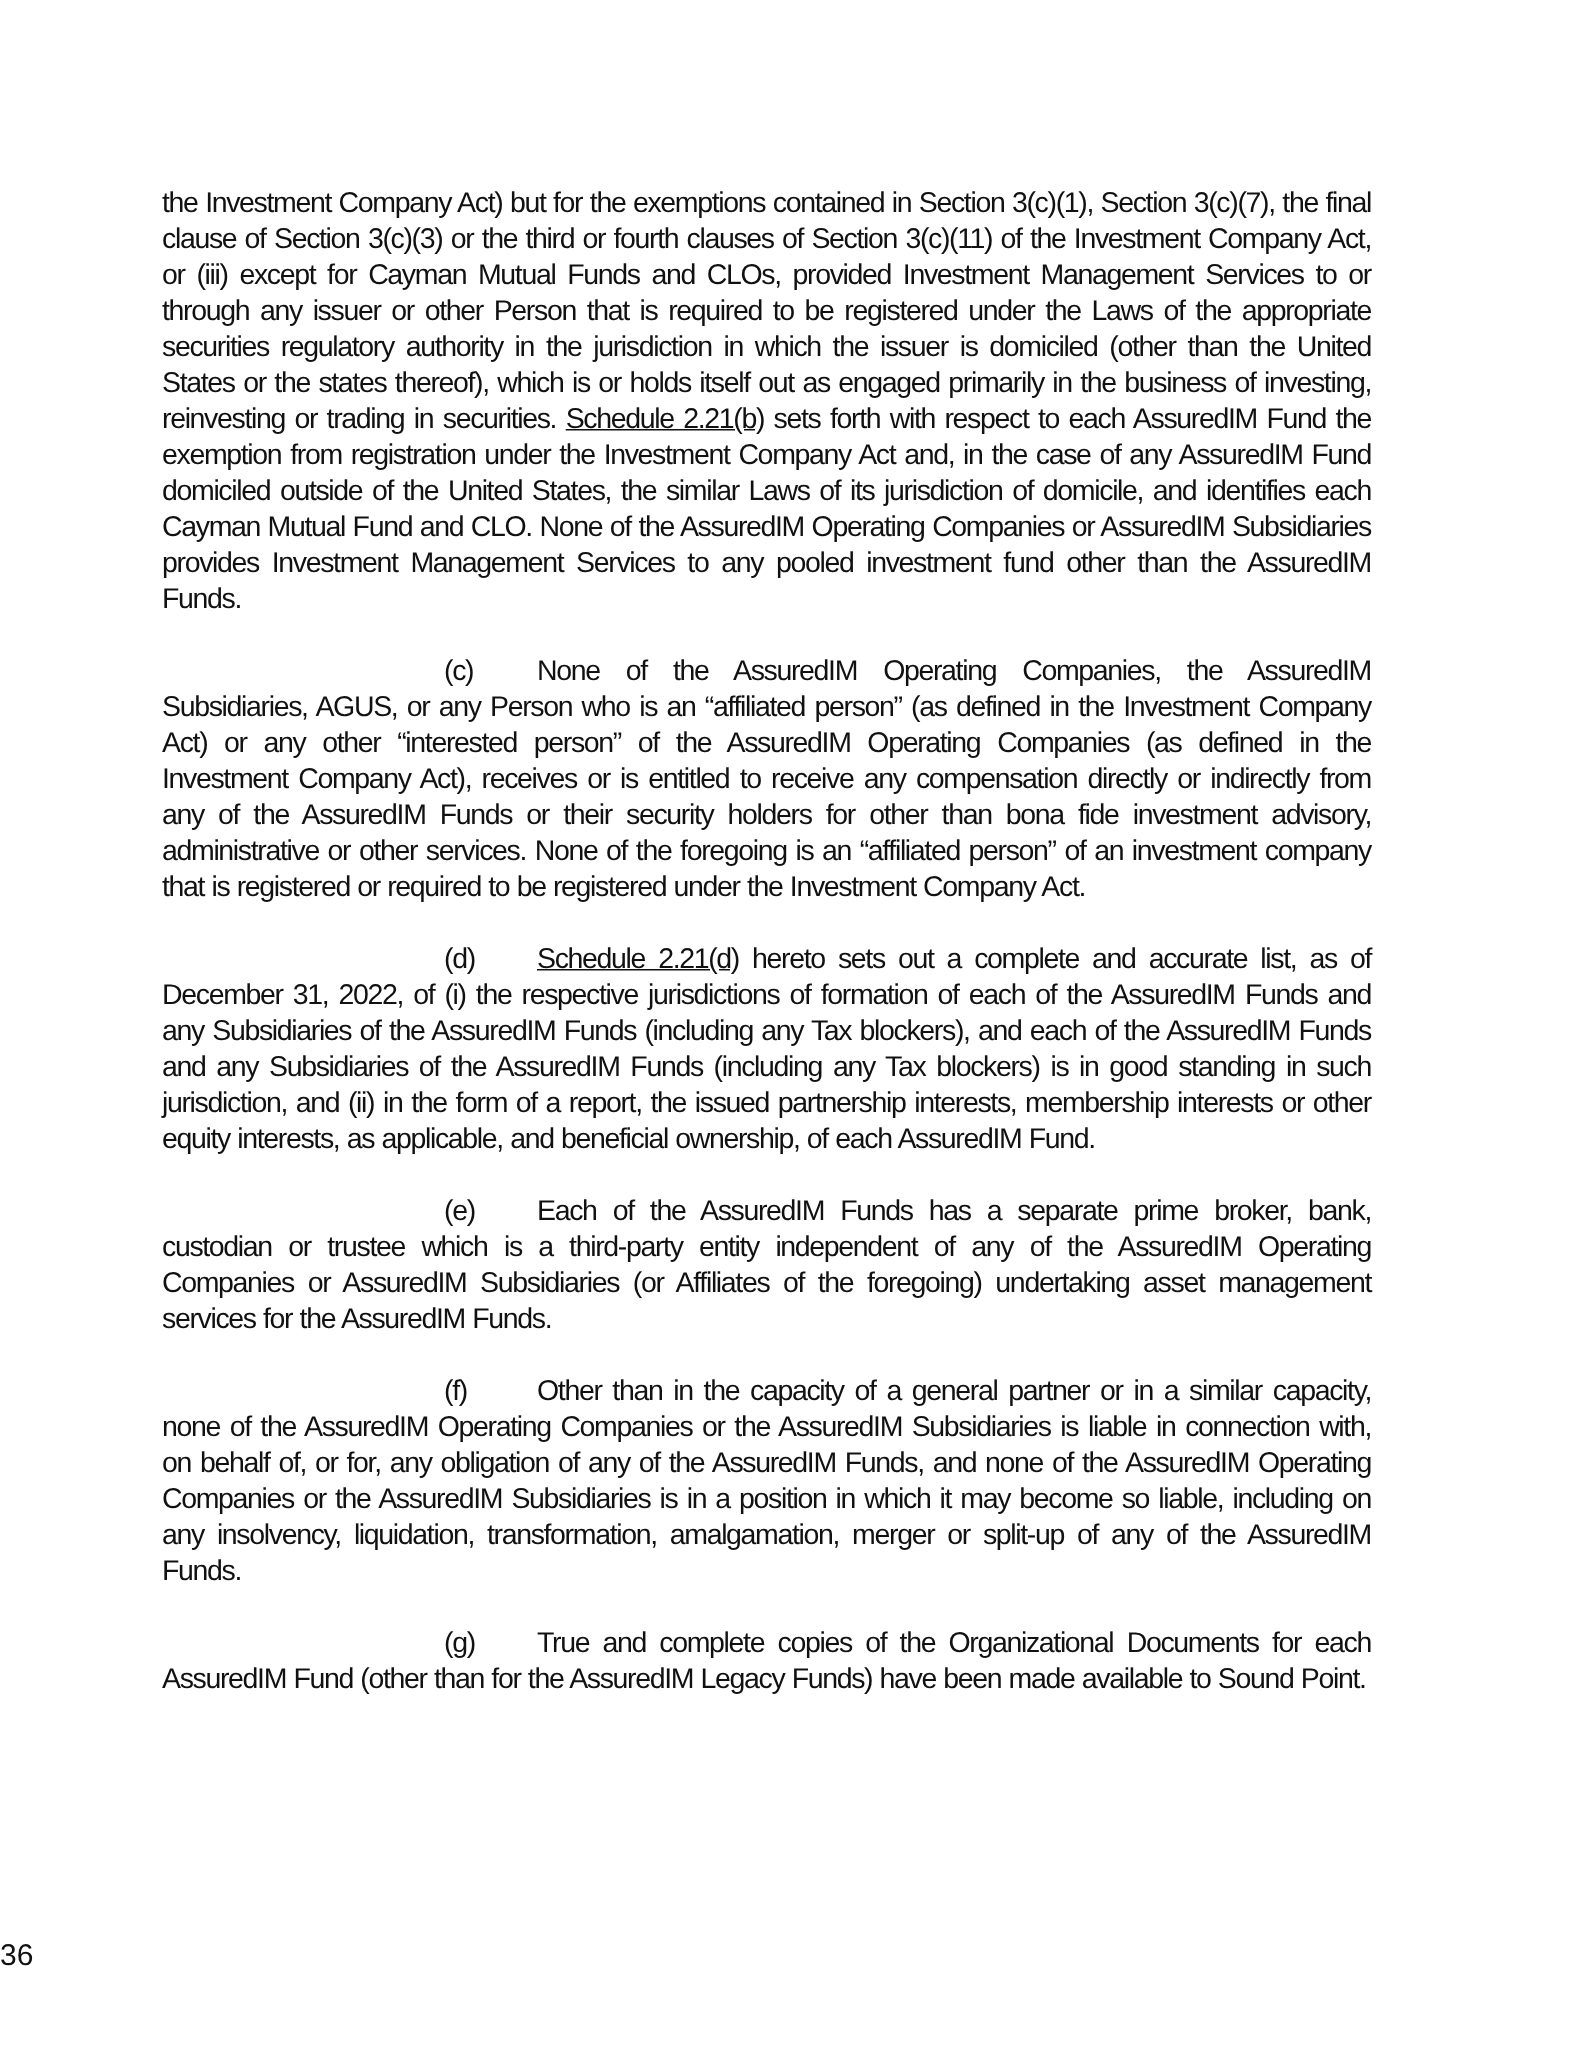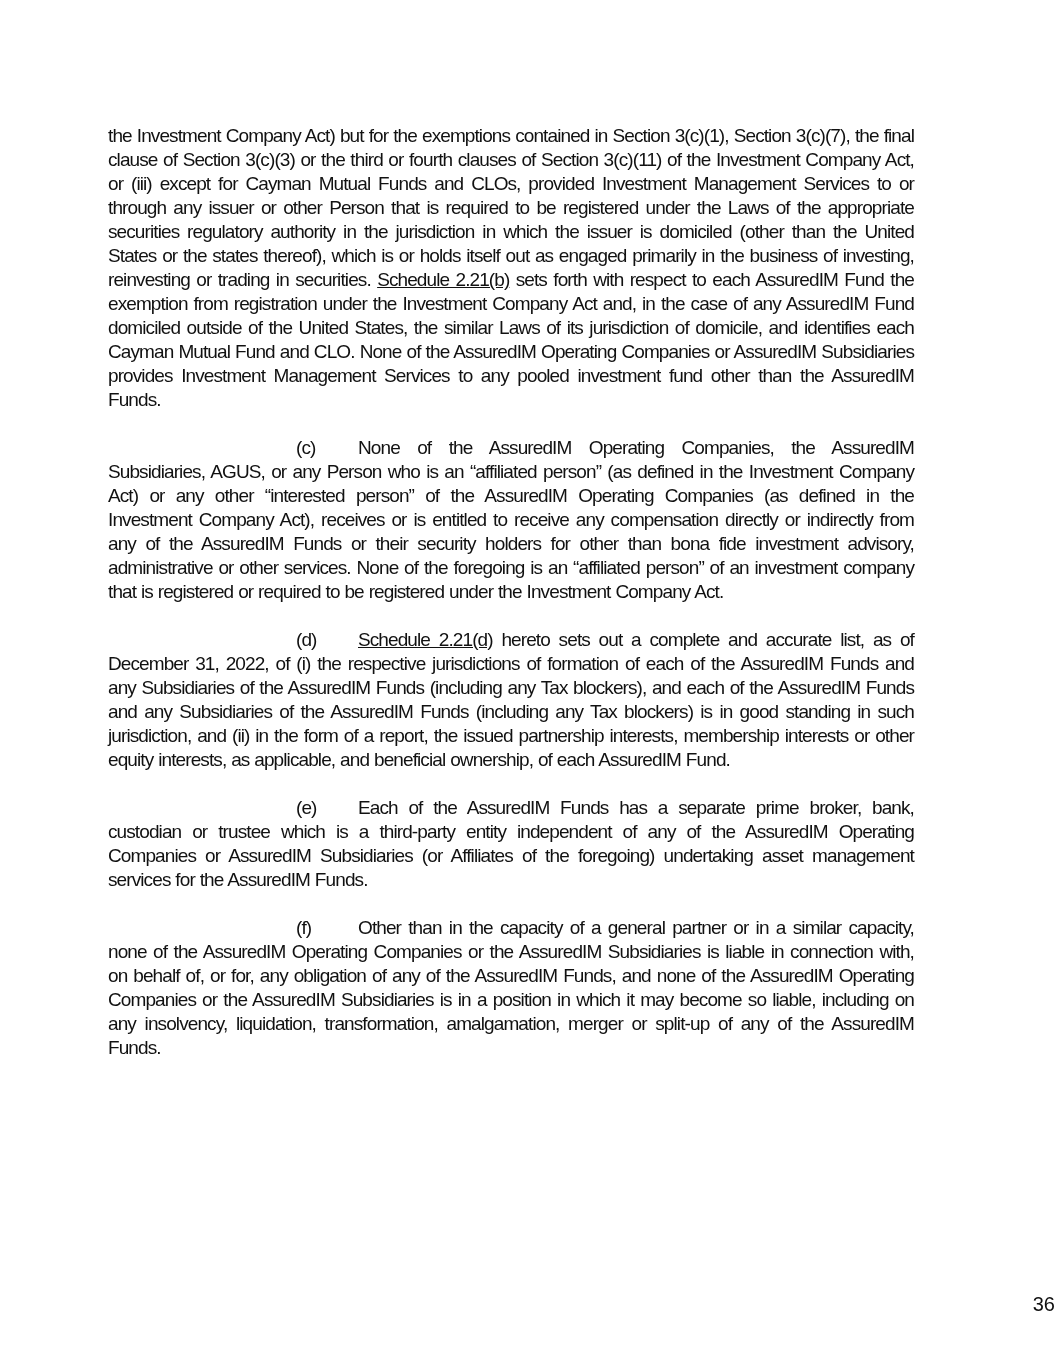--- a/index.html
+++ b/index.html
@@ -14,21 +14,21 @@
   .para {
     margin: 0 0 24px 0;
     text-align: justify;
     letter-spacing: -0.9px;
     word-spacing: 0.5px;
   }
   .para.last { margin-bottom: 0; }
   .label { display: inline-block; width: 62px; padding-left: 188px; }
   .ul { text-decoration: underline; }
   .page-number {
-    position: absolute; left: 0; right: 0; top: 1293px; text-align: right;
+    position: absolute; left: 0; right: 0; top: 1293px; text-align: left;
     font-family: "Liberation Sans", sans-serif; font-size: 20px; color: #111111;
   }
 </style>
 </head>
 <body>
 
 <div class="page">
 
   <p class="para">
     <span>the Investment Company Act) but for the exemptions contained in Section 3(c)(1), Section 3(c)(7), the final clause of Section 3(c)(3) or the third or fourth clauses of Section 3(c)(11) of the Investment Company Act, or (iii) except for Cayman Mutual Funds and CLOs, provided Investment Management Services to or through any issuer or other Person that is required to be registered under the Laws of the appropriate securities regulatory authority in the jurisdiction in which the issuer is domiciled (other than the United States or the states thereof), which is or holds itself out as engaged primarily in the business of investing, reinvesting or trading in securities. </span><span class="ul">Schedule 2.21(b)</span><span> sets forth with respect to each AssuredIM Fund the exemption from registration under the Investment Company Act and, in the case of any AssuredIM Fund domiciled outside of the United States, the similar Laws of its jurisdiction of domicile, and identifies each Cayman Mutual Fund and CLO. None of the AssuredIM Operating Companies or AssuredIM Subsidiaries provides Investment Management Services to any pooled investment fund other than the AssuredIM Funds.</span>
@@ -43,16 +43,19 @@
   </p>
 
   <p class="para">
     <span class="label">(e)</span><span>Each of the AssuredIM Funds has a separate prime broker, bank, custodian or trustee which is a third-party entity independent of any of the AssuredIM Operating Companies or AssuredIM Subsidiaries (or Affiliates of the foregoing) undertaking asset management services for the AssuredIM Funds.</span>
   </p>
 
   <p class="para">
     <span class="label">(f)</span><span>Other than in the capacity of a general partner or in a similar capacity, none of the AssuredIM Operating Companies or the AssuredIM Subsidiaries is liable in connection with, on behalf of, or for, any obligation of any of the AssuredIM Funds, and none of the AssuredIM Operating Companies or the AssuredIM Subsidiaries is in a position in which it may become so liable, including on any insolvency, liquidation, transformation, amalgamation, merger or split-up of any of the AssuredIM Funds.</span>
   </p>
 
+  <p class="para last">
+    <span class="label">(g)</span><span>True and complete copies of the Organizational Documents for each AssuredIM Fund (other than for the AssuredIM Legacy Funds) have been made available to Sound Point.</span>
+  </p>
 
 </div>
 
 <div class="page-number">36</div>
 
 </body></html>

